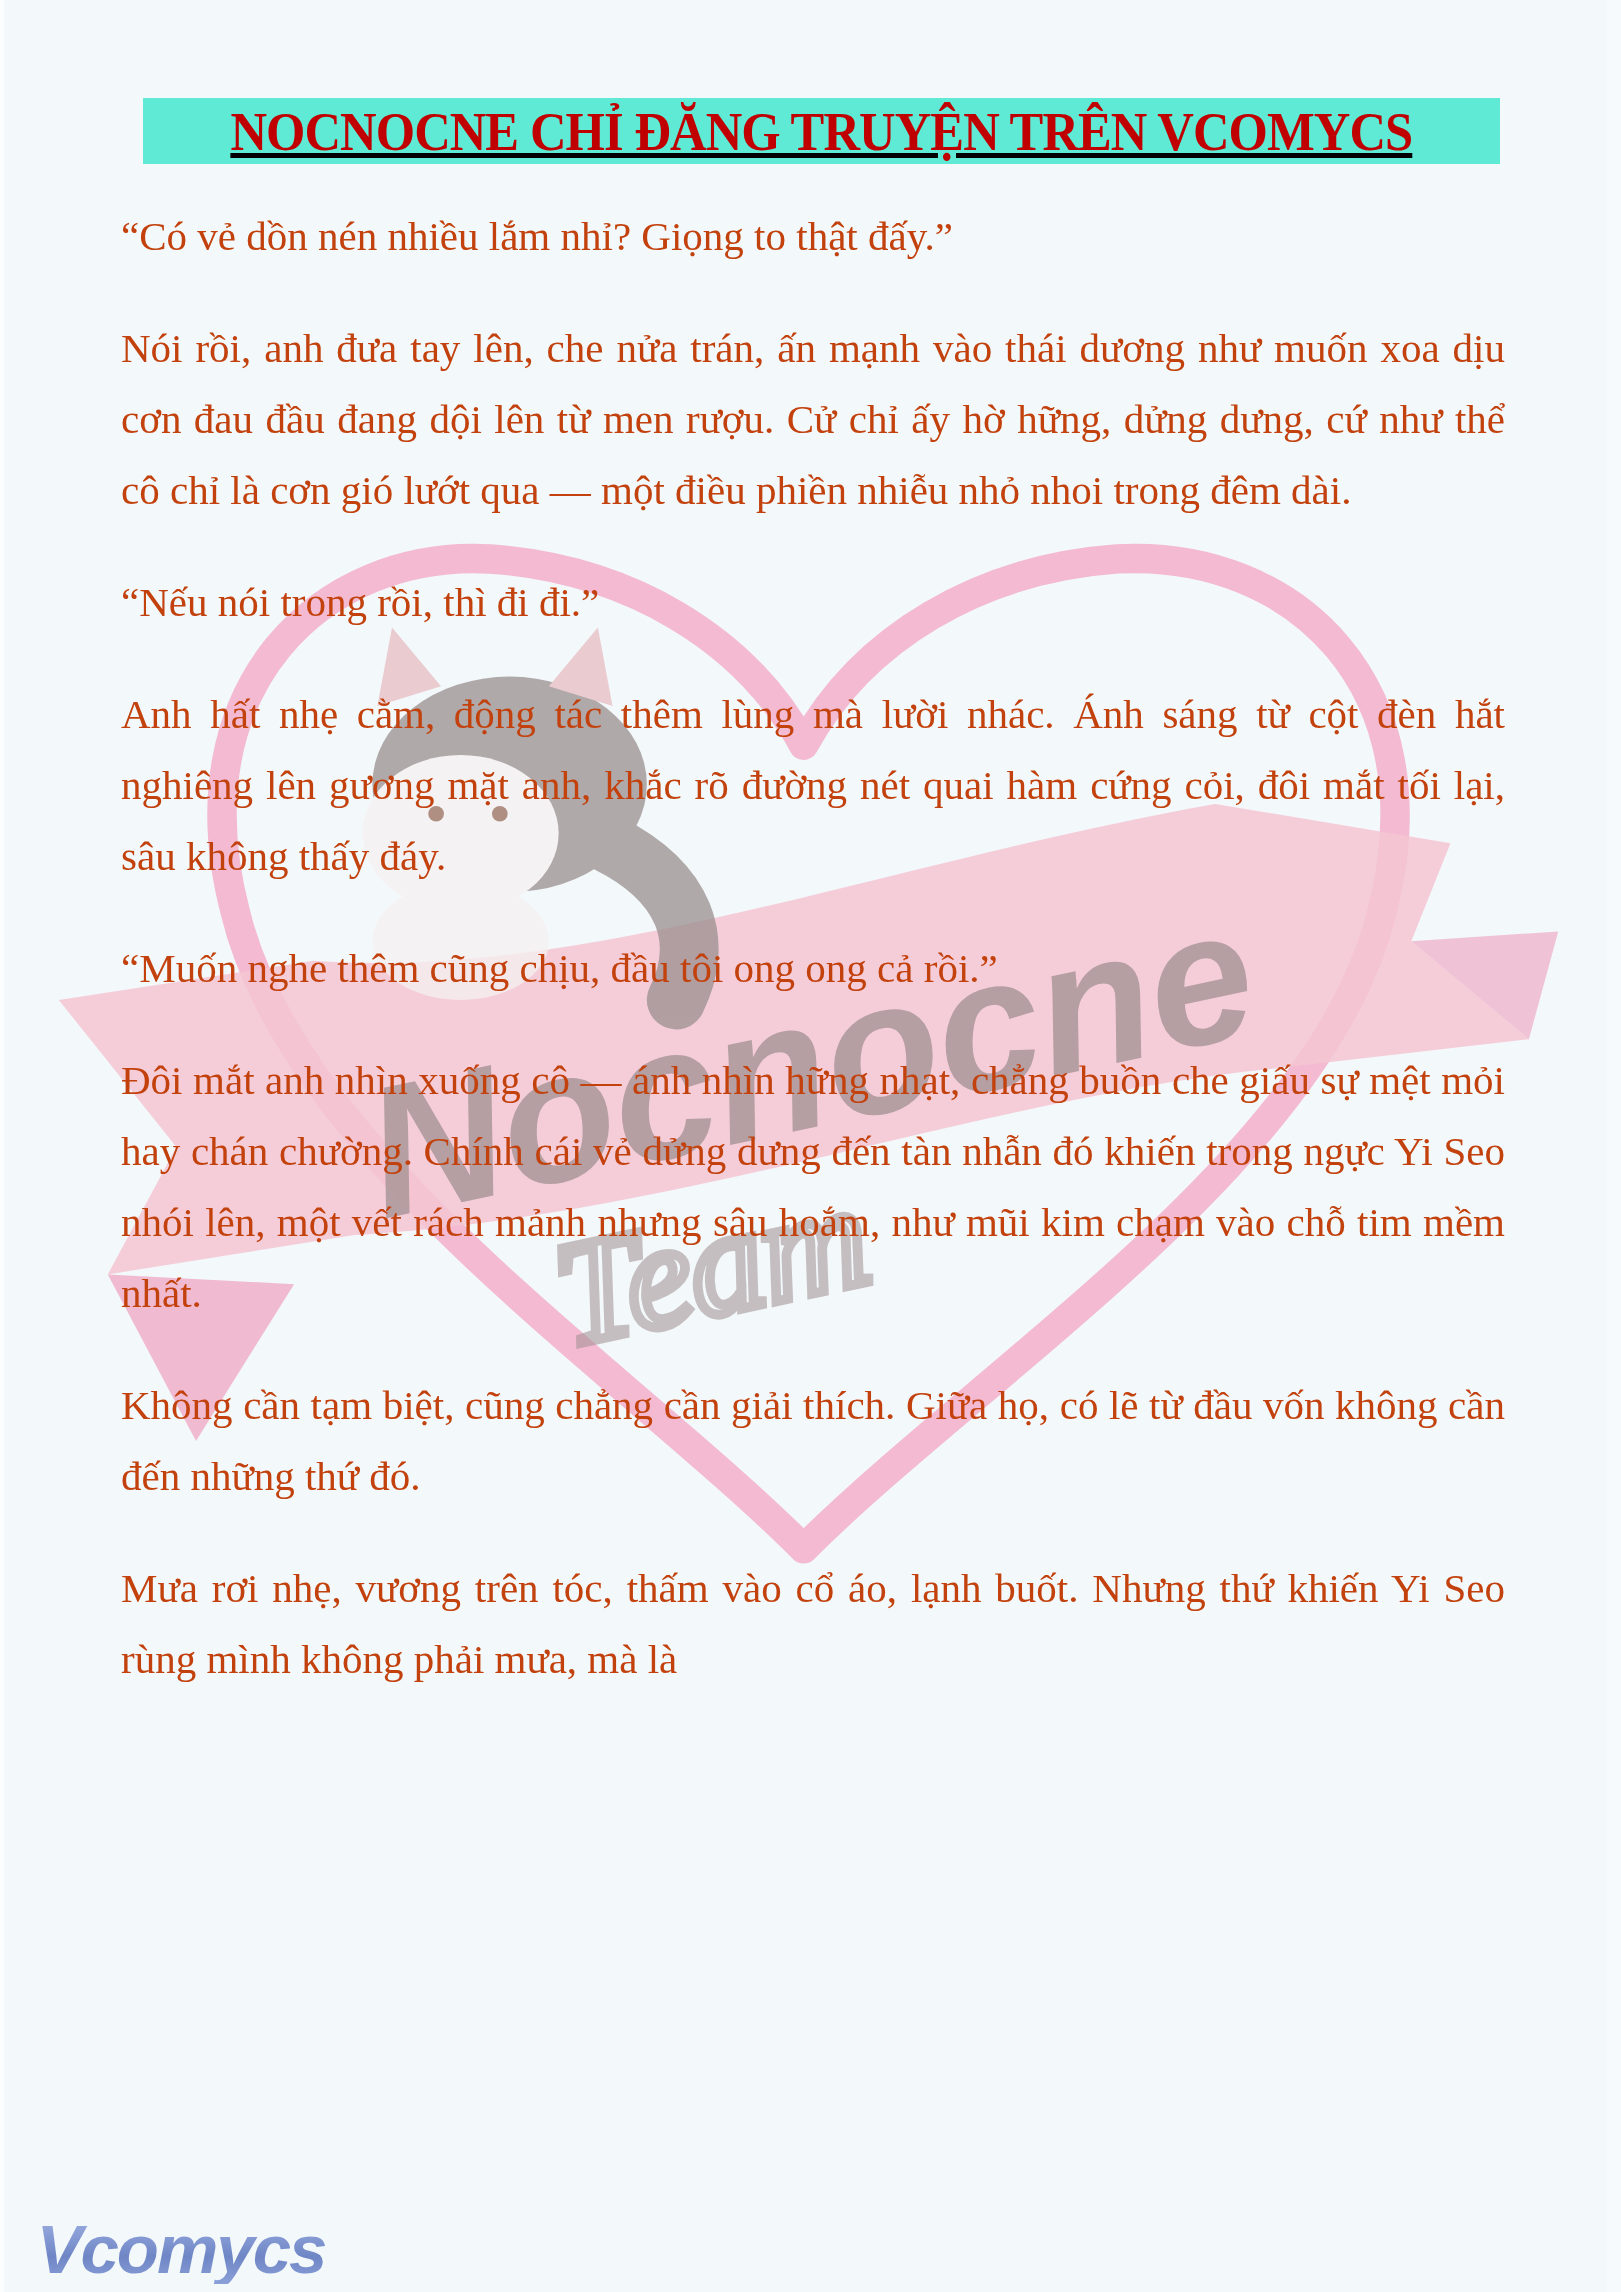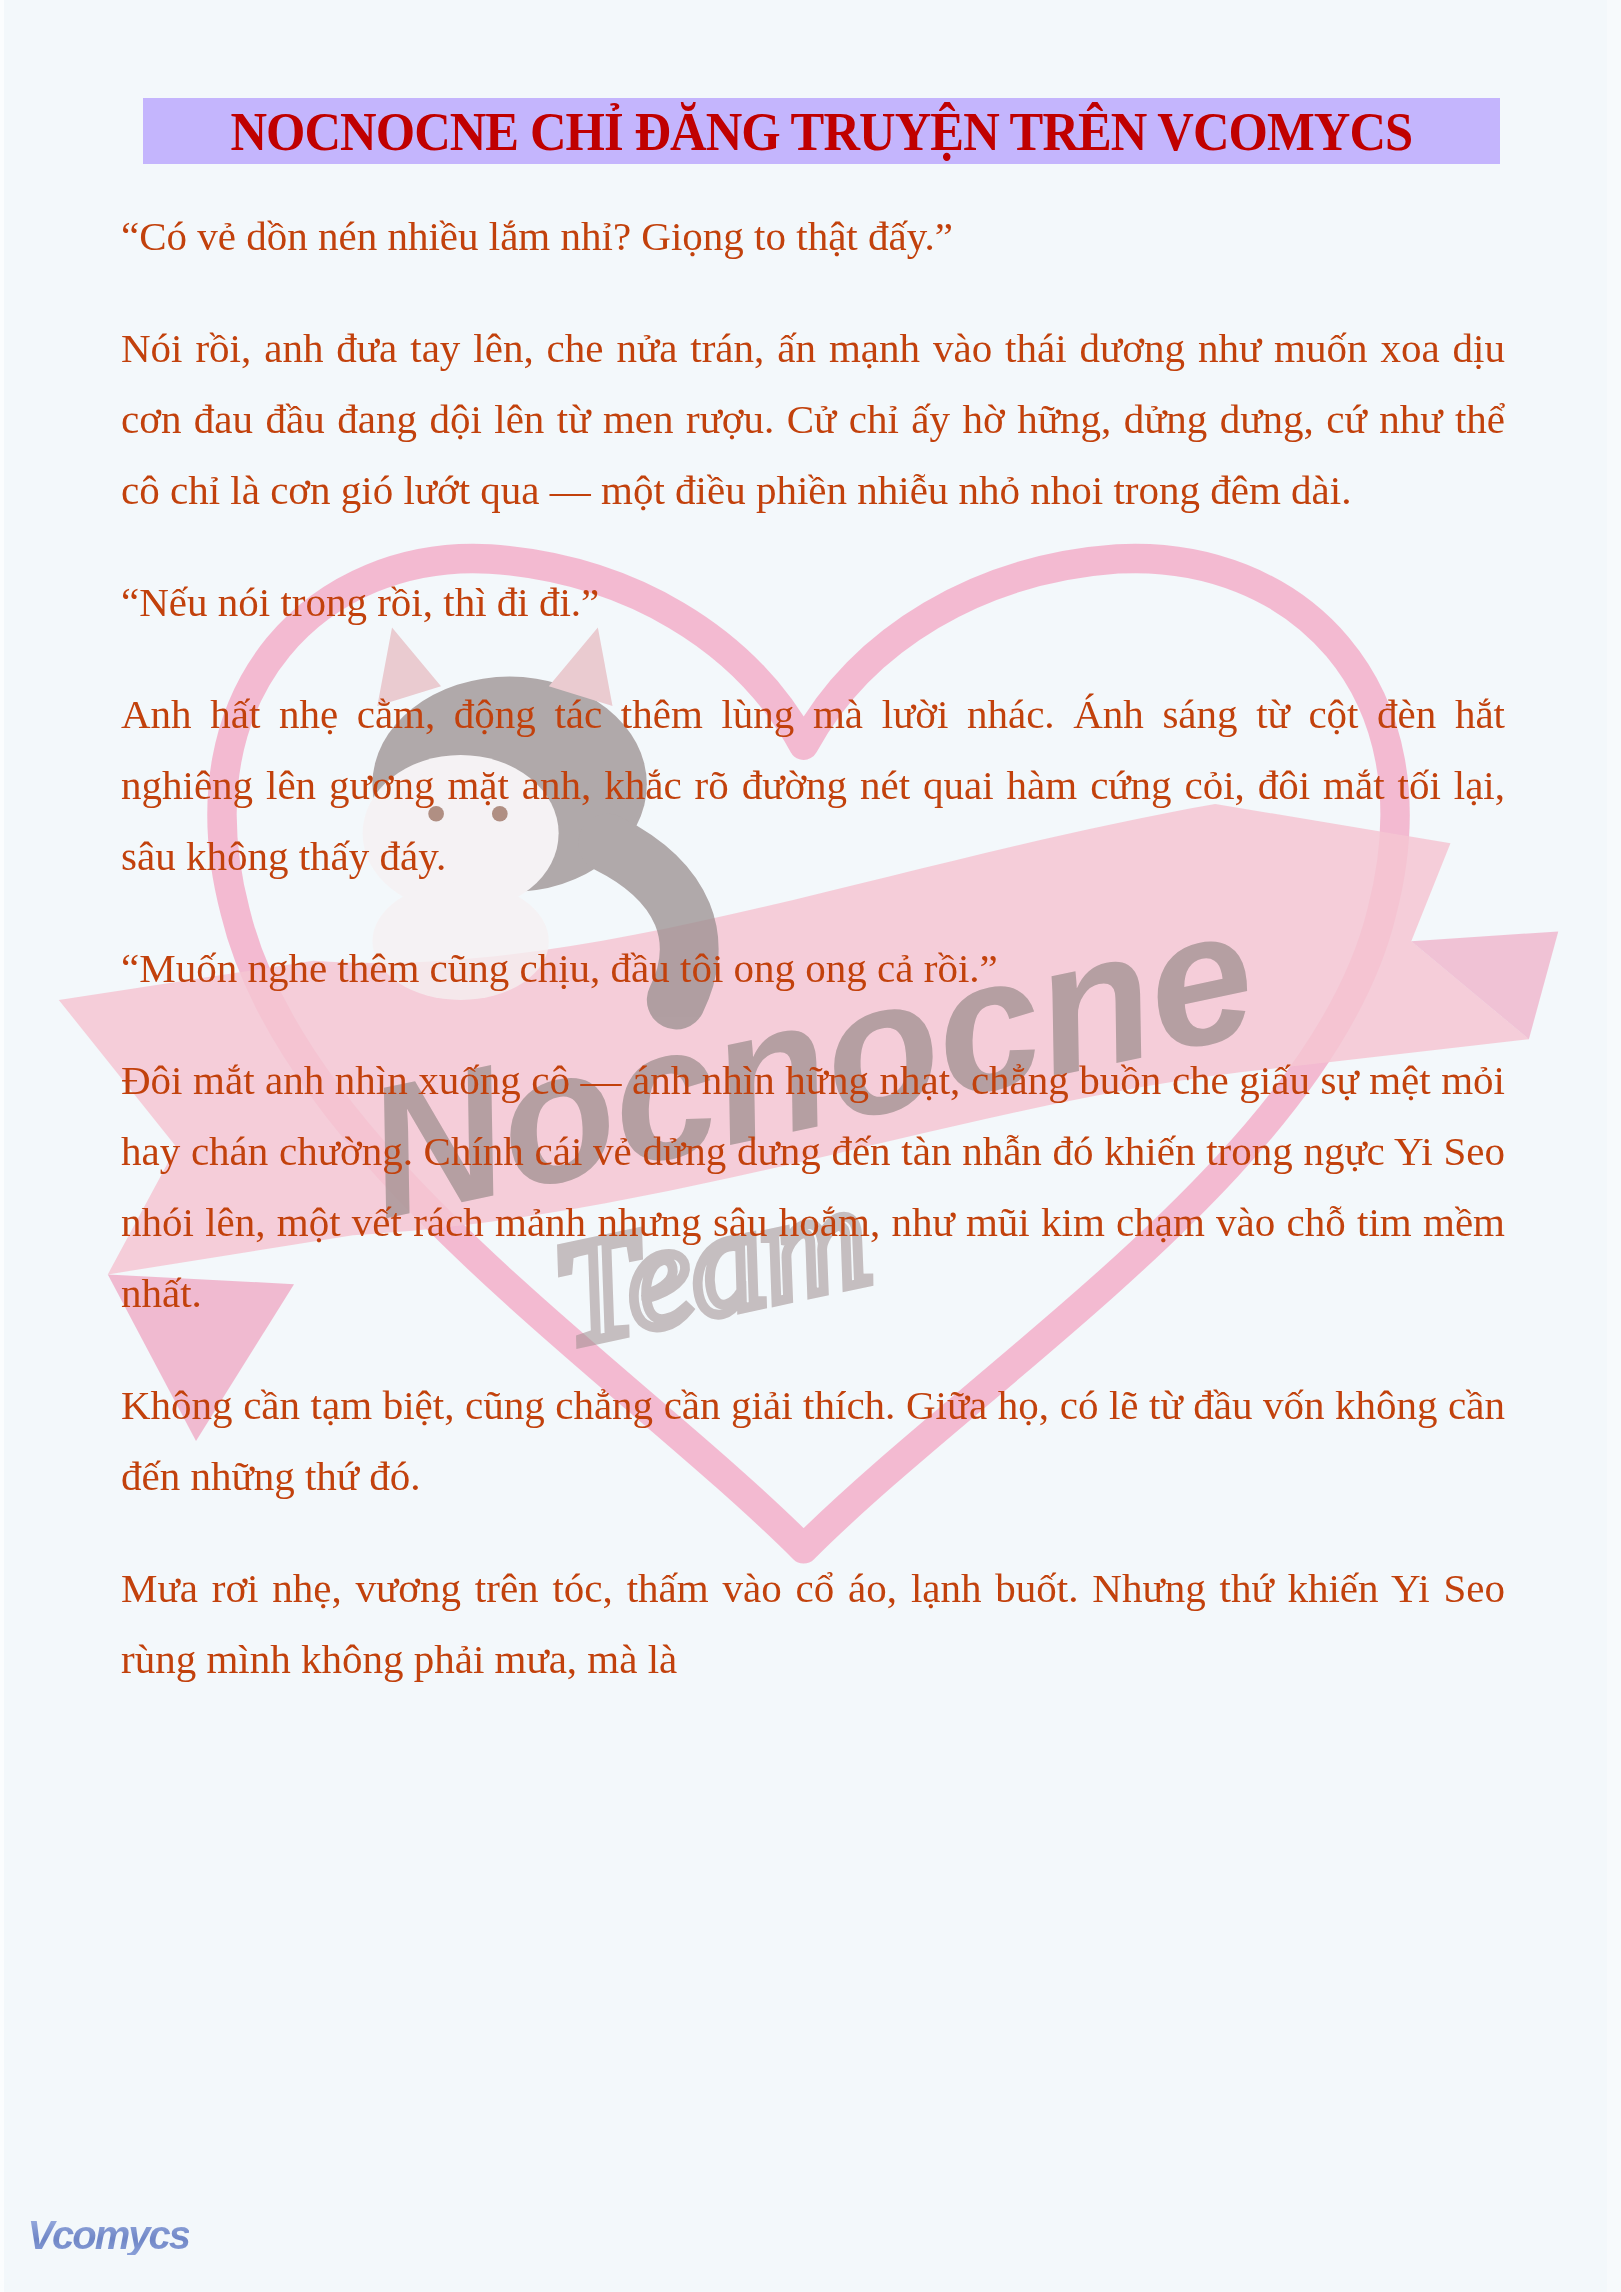--- a/index.html
+++ b/index.html
@@ -30,25 +30,26 @@
       pointer-events: none;
       z-index: 1;
     }
     
     .title-banner {
       position: absolute;
       left: 143px;
       top: 98px;
       width: 1357px;
       height: 66px;
-      background: #c4b5fd;
+      background: #5eead4;
       z-index: 2;
       display: flex;
       align-items: center;
       justify-content: center;
+      text-decoration: underline;
     }
     .title-text {
       color: #c00000;
       font-family: "Liberation Serif", "DejaVu Serif", serif;
       font-weight: bold;
       font-size: 55px;
       letter-spacing: -1px;
       transform: scaleX(0.92);
       white-space: nowrap;
       line-height: 1;
@@ -76,28 +77,29 @@
       left: 27.4px;
       top: 2215px;
       z-index: 2;
       display: flex;
       align-items: flex-end;
     }
     .logo-text {
       font-family: "Liberation Sans", "DejaVu Sans", sans-serif;
       font-style: italic;
       font-weight: bold;
-      font-size: 40px;
+      font-size: 69px;
       letter-spacing: -2px;
       color: #7f95cf;
       background: linear-gradient(180deg, #9fb2e3 0%, #6f86c6 60%, #8aa0d8 100%);
       -webkit-background-clip: text;
       background-clip: text;
       -webkit-text-fill-color: transparent;
       line-height: 1;
+      margin-left: 9px;
     }
   </style>
 </head>
 <body>
 
 <div class="page-edge-left"></div>
 <div class="page-edge-right"></div>
 
 <svg class="watermark" viewBox="0 0 1654 2339" xmlns="http://www.w3.org/2000/svg">
 

